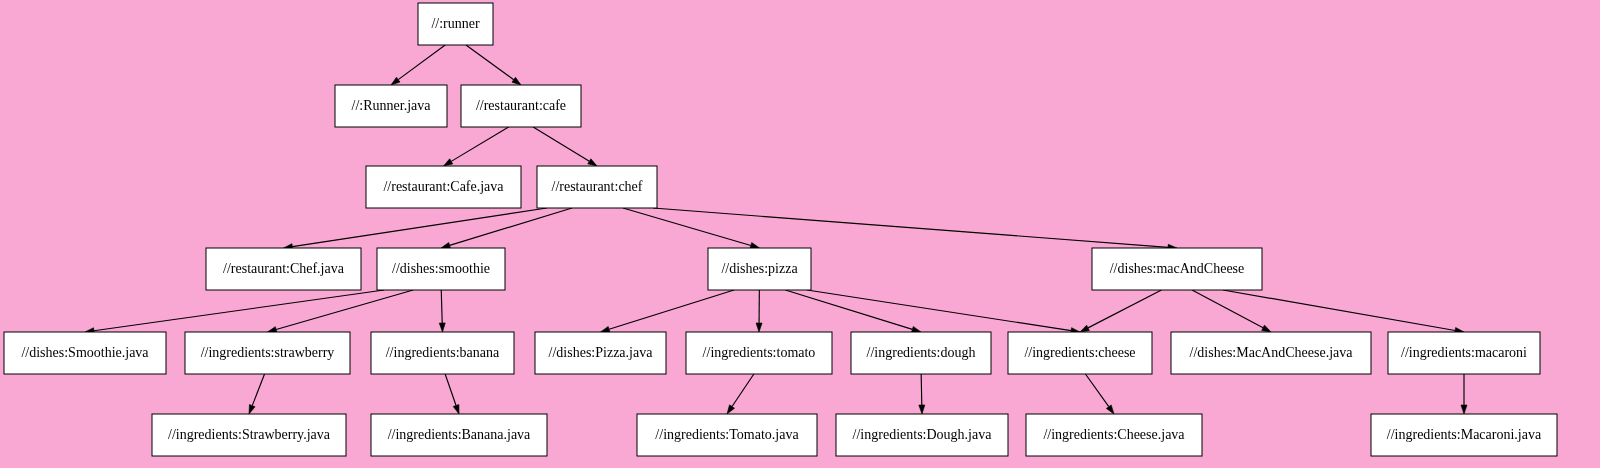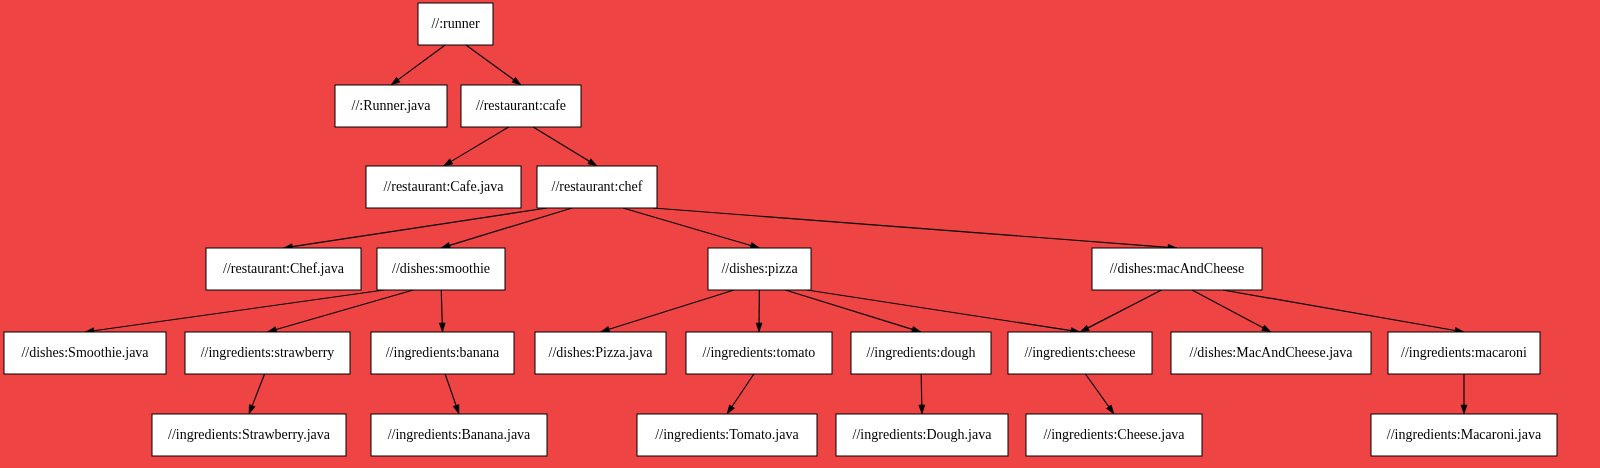--- a/index.html
+++ b/index.html
@@ -7,21 +7,21 @@
     padding: 0;
     background: #ffffff;
   }
   body {
     font-family: "Liberation Serif", "DejaVu Serif", serif;
   }
   #graph-root {
     position: relative;
     width: 1600px;
     height: 468px;
-    background: #ef4444;
+    background: #f9a8d4;
     overflow: hidden;
     text-decoration: underline;
   }
   #graph-svg {
     position: absolute;
     top: 0;
     left: 0;
     width: 1600px;
     height: 468px;
   }

